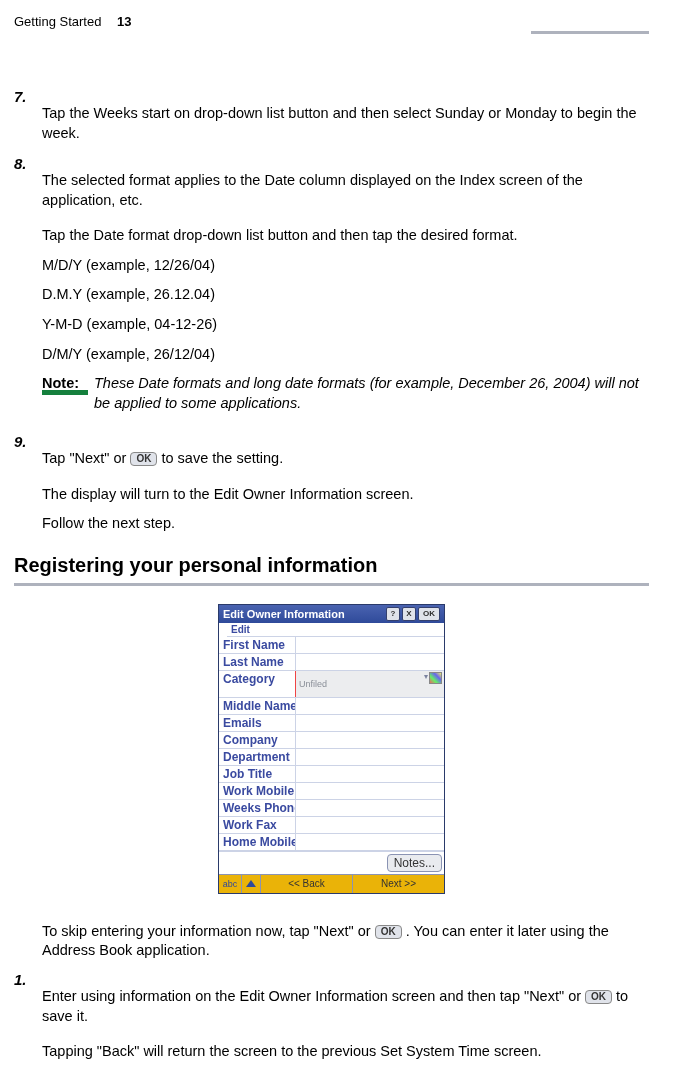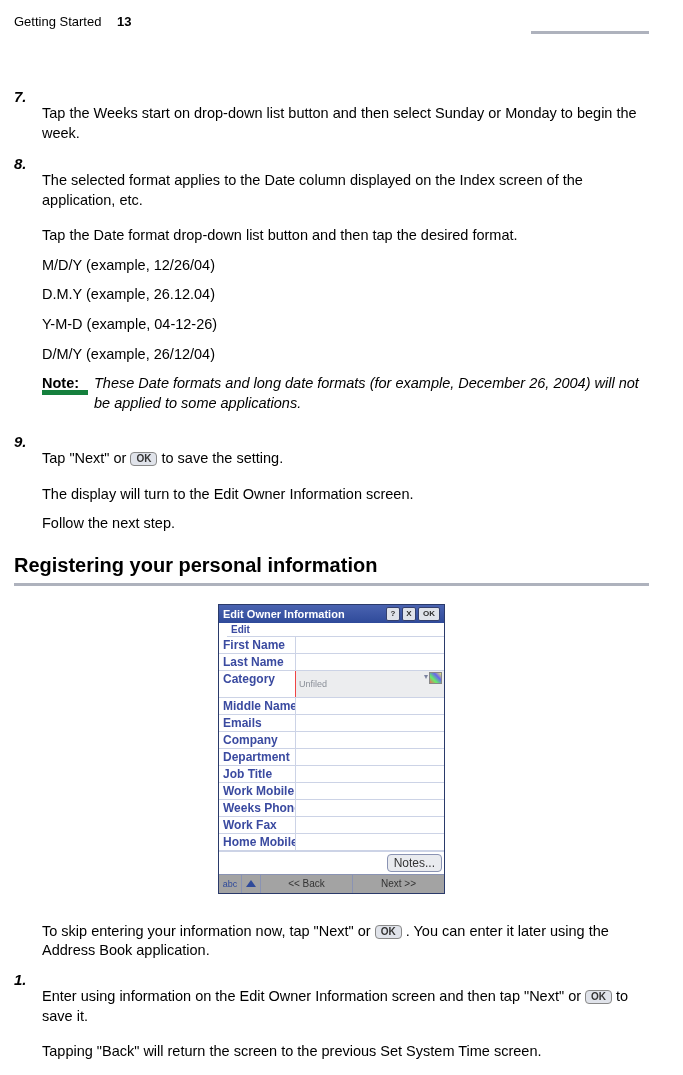--- a/index.html
+++ b/index.html
@@ -201,21 +201,21 @@
   .notes-btn {
     border: 1px solid #8a93b3;
     background: #e9ebef;
     font-size: 12px;
     padding: 1px 6px;
     border-radius: 4px;
     color: #333;
   }
   .footer-bar {
     border-top: 1px solid #8a93b3;
-    background: #a3a3a3;
+    background: #eab308;
     display: flex;
     height: 18px;
   }
   .footer-cell {
     border-right: 1px solid #8a93b3;
     display: flex;
     align-items: center;
     justify-content: center;
     font-size: 10px;
     color: #333;

